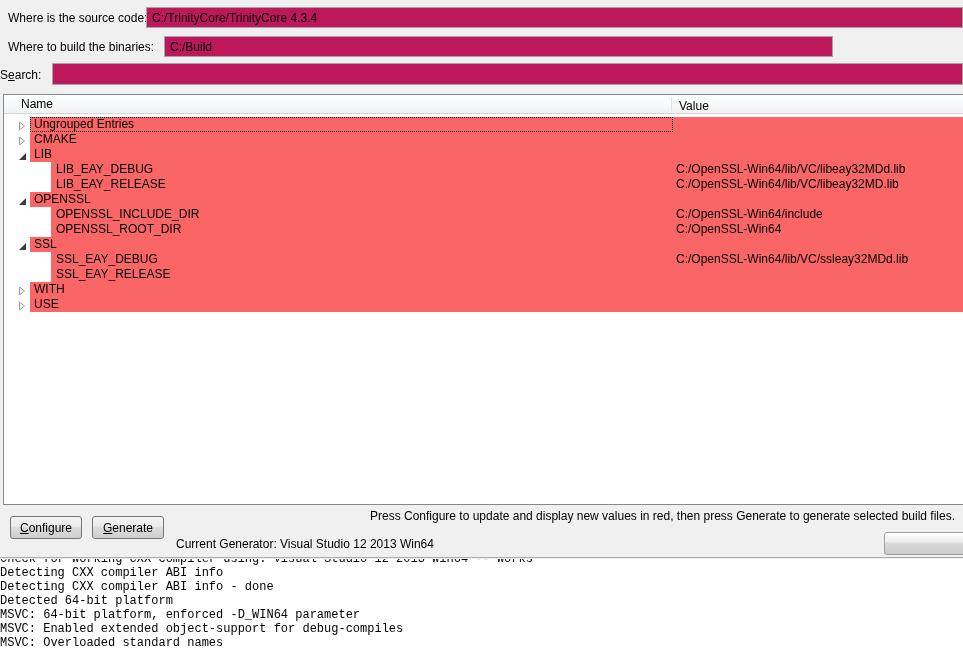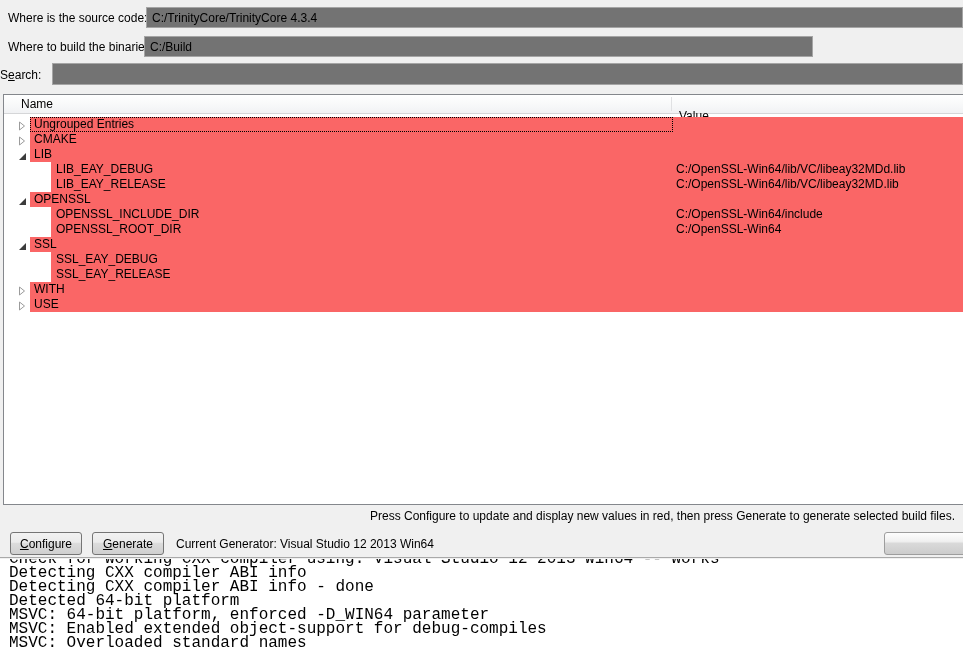--- a/index.html
+++ b/index.html
@@ -5,94 +5,94 @@
   * { margin:0; padding:0; box-sizing:border-box; }
   html,body { width:963px; height:655px; }
   body {
     font-family:"Liberation Sans","DejaVu Sans",sans-serif;
     font-size:12px; color:#000; background:#f0f0f0;
   }
   .app { position:relative; width:963px; height:655px; overflow:hidden; background:#f0f0f0; }
 
   .lbl { position:absolute; white-space:nowrap; }
   .field {
-    position:absolute; height:21px; background:#737373; border:1px solid #a5a5a5;
+    position:absolute; height:21px; background:#be185d; border:1px solid #a5a5a5;
     font-family:"Liberation Sans","DejaVu Sans",sans-serif; font-size:12px;
     padding:0 5px; outline:none; border-radius:0;
   }
 
   
   .tree-panel {
     position:absolute; left:3px; top:94px; width:960px; height:411px;
     background:#fff; border:1px solid #84878c; border-right:none; overflow:hidden;
   }
   .tree-header {
     position:relative; height:19px;
     background:linear-gradient(180deg,#ffffff 0%,#f7f8f9 60%,#f1f2f4 100%);
     border-bottom:1px solid #d5d6d8;
   }
   .tree-header .col-name { position:absolute; left:17px; top:2px; }
-  .tree-header .col-value { position:absolute; left:675px; top:14px; }
+  .tree-header .col-value { position:absolute; left:675px; top:4px; }
   .tree-header .header-sep { position:absolute; left:667px; top:2px; bottom:2px; width:1px; background:#e0e1e3; }
 
   .tree-rows { position:relative; padding-top:3px; }
   .trow { position:relative; height:15px; background:var(--hl,#fa6666); }
   .trow .indent { position:absolute; left:0; top:0; height:15px; background:#fff; }
   .trow.group .indent { width:26px; }
   .trow.child .indent { width:47px; }
   .trow .tri { position:absolute; left:14px; top:3px; }
   .trow .nm { position:absolute; top:0; line-height:15px; white-space:nowrap; }
   .trow.group .nm { left:30px; }
   .trow.child .nm { left:52px; }
   .trow .val { position:absolute; left:672px; top:0; line-height:15px; white-space:nowrap; }
   .trow .focus-rect {
     position:absolute; left:26px; top:0; width:643px; height:15px;
     border:1px dotted #000;
   }
 
   
   .hint { position:absolute; right:8px; top:509px; white-space:nowrap; }
   .btn {
-    position:absolute; top:532px; width:72px; height:23px;
+    position:absolute; top:516px; width:72px; height:23px;
     background:linear-gradient(180deg,#f2f2f2 0%,#ebebeb 45%,#dddddd 46%,#cfcfcf 100%);
     border:1px solid #757575; border-radius:3px;
     font-family:"Liberation Sans","DejaVu Sans",sans-serif; font-size:12px;
     cursor:default;
   }
   .btn .u { text-decoration:underline; }
   .gen-label { position:absolute; left:176px; top:537px; white-space:nowrap;text-align:center; }
   .progress {
     position:absolute; left:884px; top:532px; width:95px; height:23px;
     background:linear-gradient(180deg,#fdfdfd 0%,#f0f0f0 40%,#d9d9d9 50%,#cccccc 100%);
     border:1px solid #9d9d9d; border-radius:3px;
   }
   .hsep { position:absolute; left:0; top:557px; width:963px; height:1px; background:#a9a9a9; }
 
   
   .console {
     position:absolute; left:0; top:559px; width:963px; height:96px;
     background:#fff; overflow:hidden;
   }
   .console-inner {
-    margin-top:-7px; padding-left:9px;
+    margin-top:-7px; 
     font-family:"Liberation Mono","DejaVu Sans Mono",monospace;
-    font-size:16px; line-height:14px; white-space:pre;
+    font-size:12px; line-height:14px; white-space:pre;
   }
   .u { text-decoration:underline; }
 </style>
 </head>
 <body>
 
 <div class="app">
 
   <span class="lbl" style="left:8px; top:11px">Where is the source code:</span>
   <input class="field" style="left: 146px; top: 7px; width: 817px;" value="C:/TrinityCore/TrinityCore 4.3.4">
 
   <span class="lbl" style="left:8px; top:40px">Where to build the binaries:</span>
-  <input class="field" style="left: 144px; top: 36px; width: 669px;" value="C:/Build">
+  <input class="field" style="left: 164px; top: 36px; width: 669px;" value="C:/Build">
 
   <span class="lbl" style="left:0; top:68px"><span>S</span><span class="u">e</span><span>arch:</span></span>
   <input class="field" style="left: 52px; top: 63px; width: 911px; height: 22px;" value="">
 
   <div class="tree-panel">
     <div class="tree-header">
       <span class="col-name">Name</span>
       <span class="col-value">Value</span>
       <div class="header-sep"></div>
     </div>
@@ -149,20 +149,21 @@
         <div class="trow group" style="--hl: #fa6666;">
           <div class="indent"></div>
           <span class="tri"><svg width="9" height="9" viewBox="0 0 9 9">
               <path d="M8 1 L8 8 L1 8 Z" fill="#3c3c3c"></path>
             </svg></span>
           <span class="nm">SSL</span>
         </div>
         <div class="trow child" style="--hl: #fa6666;">
           <div class="indent"></div>
           <span class="nm">SSL_EAY_DEBUG</span>
+          <span class="val">C:/OpenSSL-Win64/lib/VC/ssleay32MDd.lib</span>
         </div>
         <div class="trow child" style="--hl: #fa6666;">
           <div class="indent"></div>
           <span class="nm">SSL_EAY_RELEASE</span>
         </div>
         <div class="trow group" style="--hl: #fa6666;">
           <div class="indent"></div>
           <span class="tri"><svg width="8" height="10" viewBox="0 0 8 10">
               <path d="M1.5 1 L6.5 5 L1.5 9 Z" fill="#ffffff" stroke="#9b9b9b" stroke-width="1"></path>
             </svg></span>

